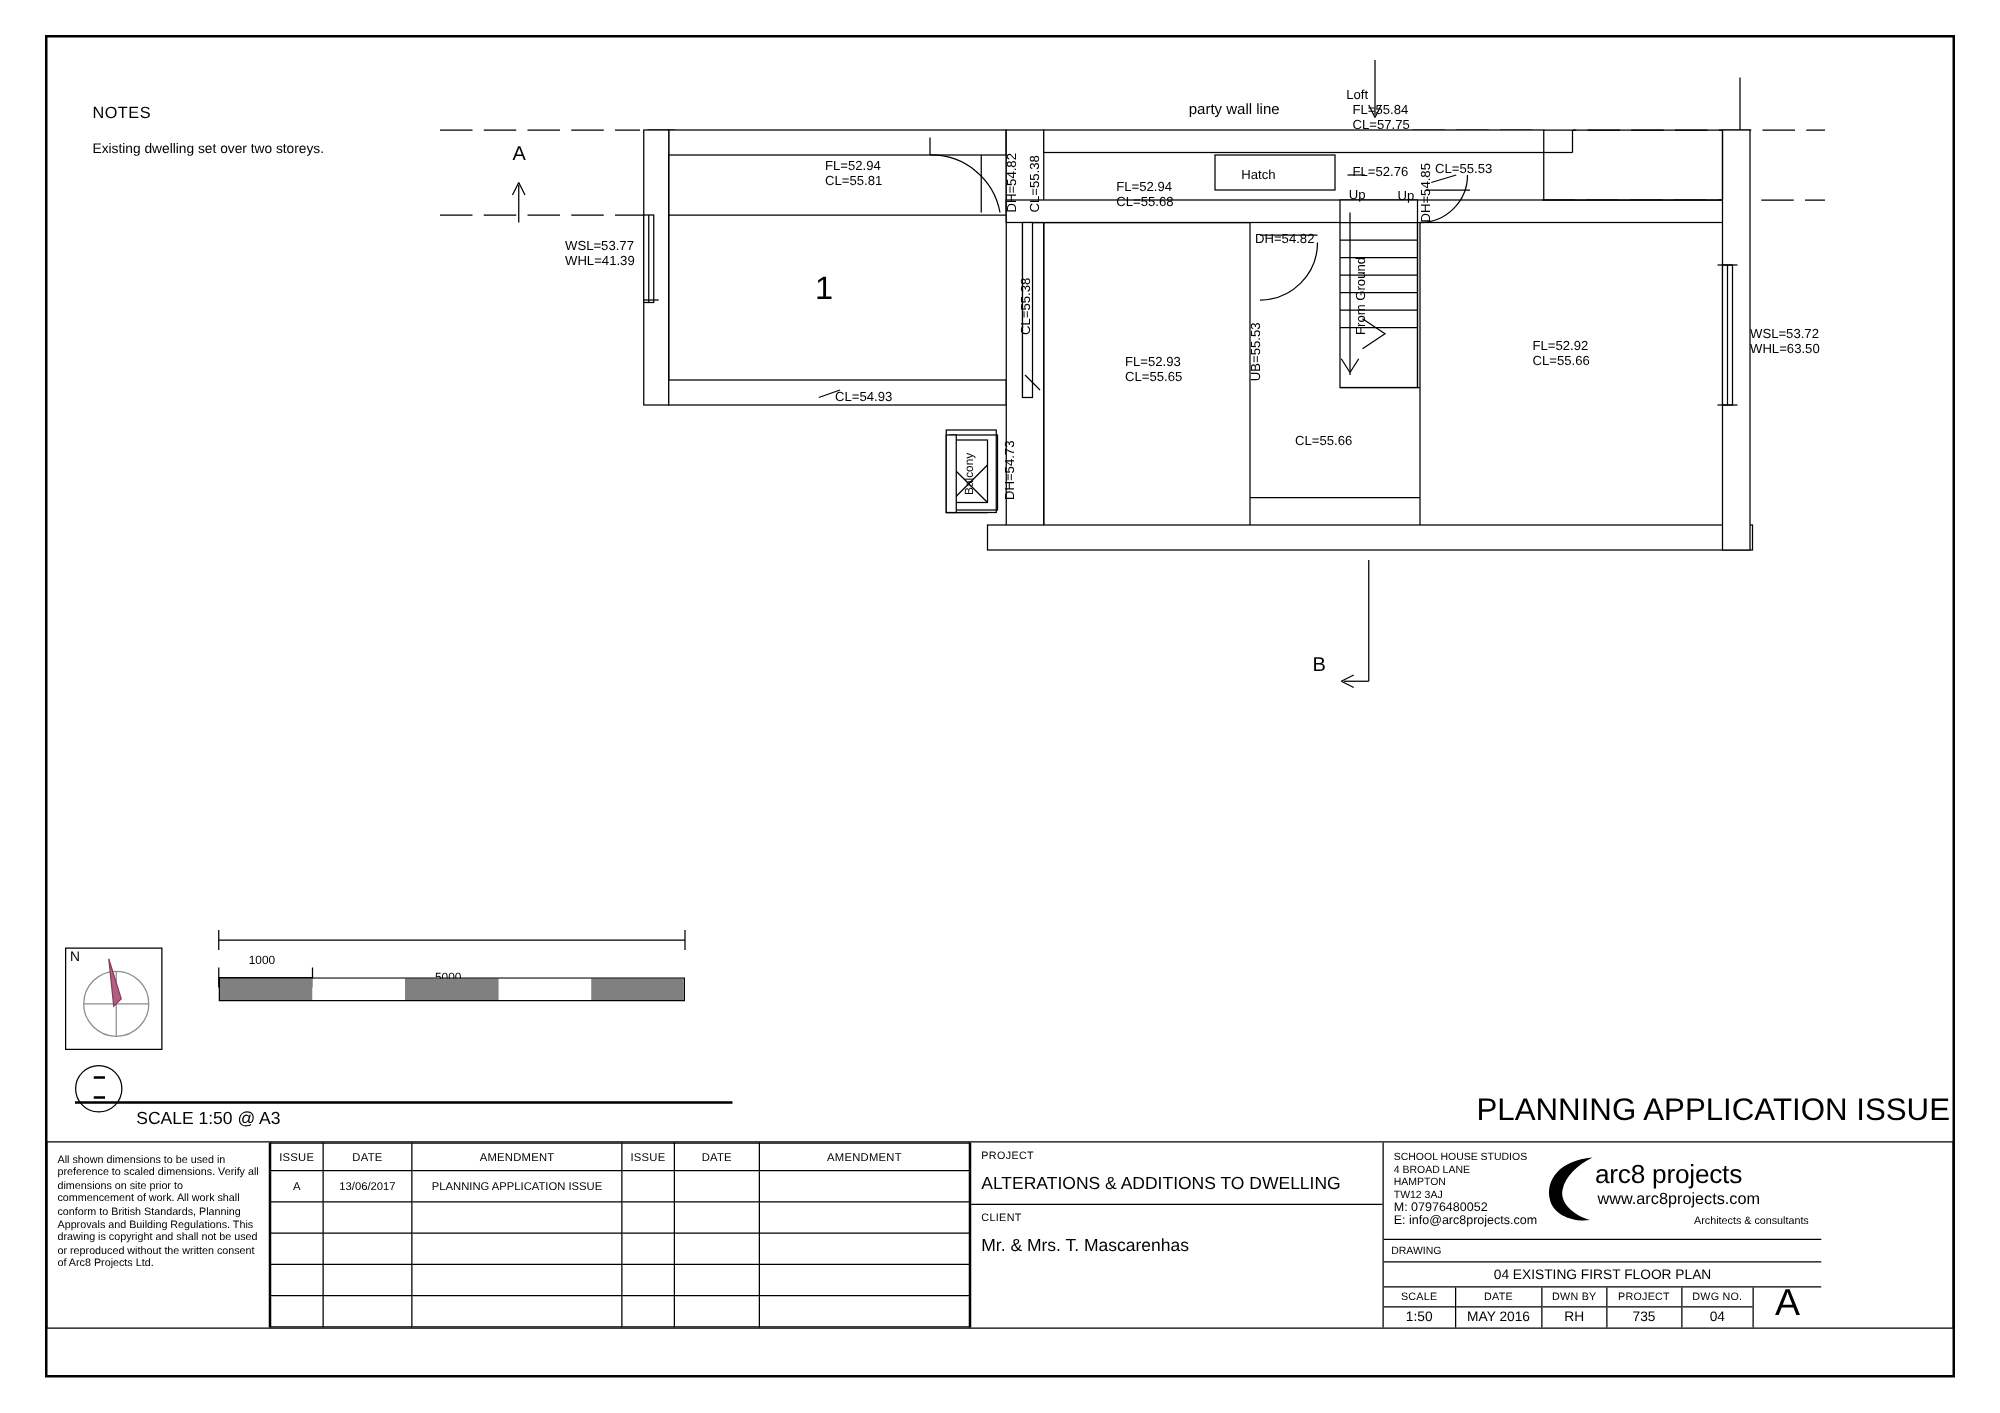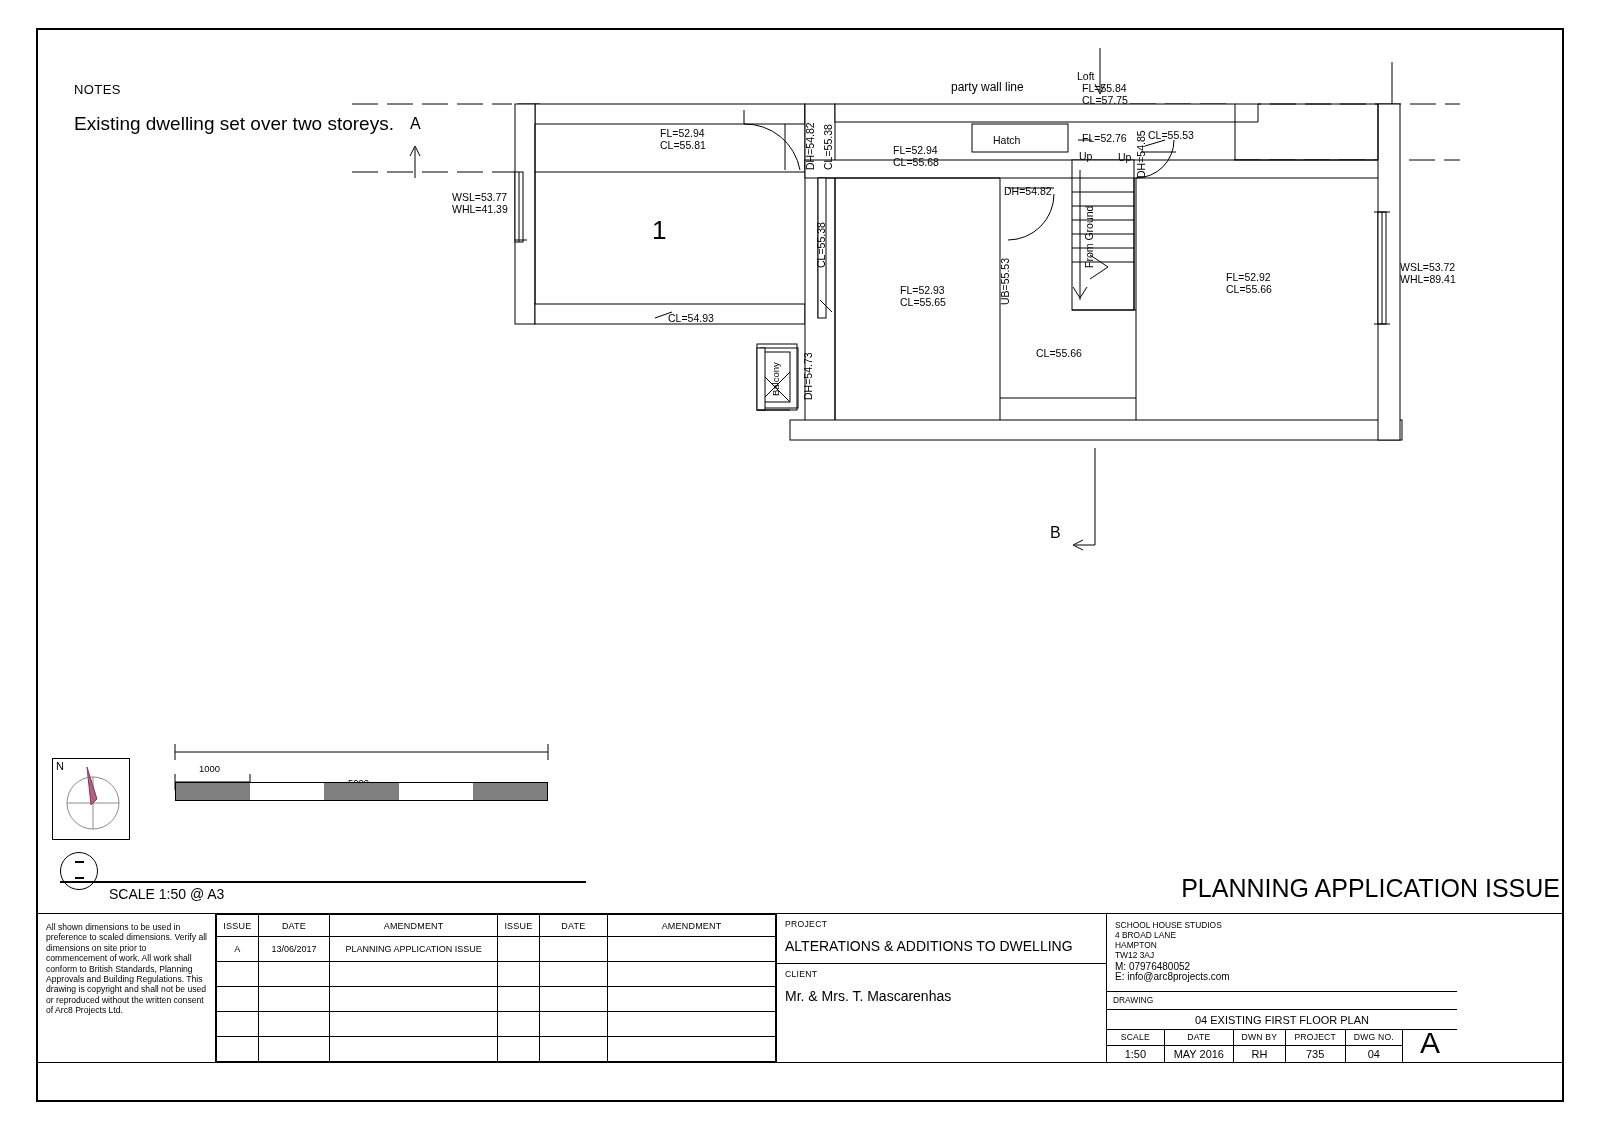--- a/index.html
+++ b/index.html
@@ -22,21 +22,21 @@
     width: 1528px; height: 1074px;
     border: 2px solid #000;
   }
   
   .notes-title {
     position: absolute; left: 74px; top: 82px;
     font-size: 13px; letter-spacing: .4px; color: #000;
   }
   .notes-line {
     position: absolute; left: 74px; top: 113px;
-    font-size: 19px; color: #000;
+    font-size: 11px; color: #000;
   }
   
   #plan { position: absolute; left: 0; top: 0; width: 1600px; height: 1130px; }
   .lbl {
     position: absolute;
     font-size: 10.5px;
     line-height: 11.5px;
     color: #000;
     white-space: pre;
     font-family: "Liberation Sans", sans-serif;
@@ -306,21 +306,21 @@
   <div class="lbl" style="left:1079px; top:151px;">Up</div>
   <div class="lbl" style="left:1118px; top:152px;">Up</div>
   <div class="lbl" style="left:1004px; top:186px;">DH=54.82</div>
   <div class="lbl v" style="left:816px; top:268px;">CL=55.38</div>
   <div class="lbl v" style="left:1084px; top:268px;">From Ground</div>
   <div class="lbl" style="left:452px; top:192px;">WSL=53.77
 WHL=41.39</div>
   <div class="lbl" style="left:1226px; top:244px;margin-top:28px;">FL=52.92
 CL=55.66</div>
   <div class="lbl" style="left:1400px; top:262px;">WSL=53.72
-WHL=89.41</div>
+WHL=63.50</div>
   <div class="lbl" style="left:900px; top:285px;">FL=52.93
 CL=55.65</div>
   <div class="lbl v" style="left:1000px; top:305px;">UB=55.53</div>
   <div class="lbl" style="left:1036px; top:348px;">CL=55.66</div>
   <div class="lbl" style="left:668px; top:313px;">CL=54.93</div>
   <div class="lbl v" style="left:770px; top:396px; font-size:9.5px;">Balcony</div>
   <div class="lbl v" style="left:803px; top:400px;">DH=54.73</div>
   <div class="lbl" style="left:652px; top:225px; font-size:26px;">1</div>
 
   <div class="lbl" style="left:410px; top:118px; font-size:16px;">A</div>
@@ -437,20 +437,28 @@
     </div>
 
     <div class="tb-col prac">
       <div class="prac-top">
         <div class="prac-addr" style="white-space:pre-line;">SCHOOL HOUSE STUDIOS
 4 BROAD LANE
 HAMPTON
 TW12 3AJ</div>
         <div class="prac-contact" style="white-space:pre-line;">M: 07976480052
 E: info@arc8projects.com</div>
+        <div class="logo-wrap">
+          <svg width="215" height="62" viewBox="0 0 215 62" xmlns="http://www.w3.org/2000/svg">
+            <path d="M 40 4 C 14 6 2 22 6 38 C 9 50 24 56 38 54 C 24 50 14 40 16 30 C 18 19 28 10 40 4 Z" fill="#000"></path>
+          </svg>
+          <div class="logo-name">arc8 projects</div>
+          <div class="logo-url">www.arc8projects.com</div>
+          <div class="logo-tag">Architects &amp; consultants</div>
+        </div>
       </div>
       <div class="prac-drawing">
         <div class="cap">DRAWING</div>
       </div>
       <div class="prac-dwgname">
         <span>04 EXISTING FIRST FLOOR PLAN</span>
       </div>
       <div class="prac-bottom">
         <div class="mini" style="width:60px">
           <div class="h">SCALE</div>

